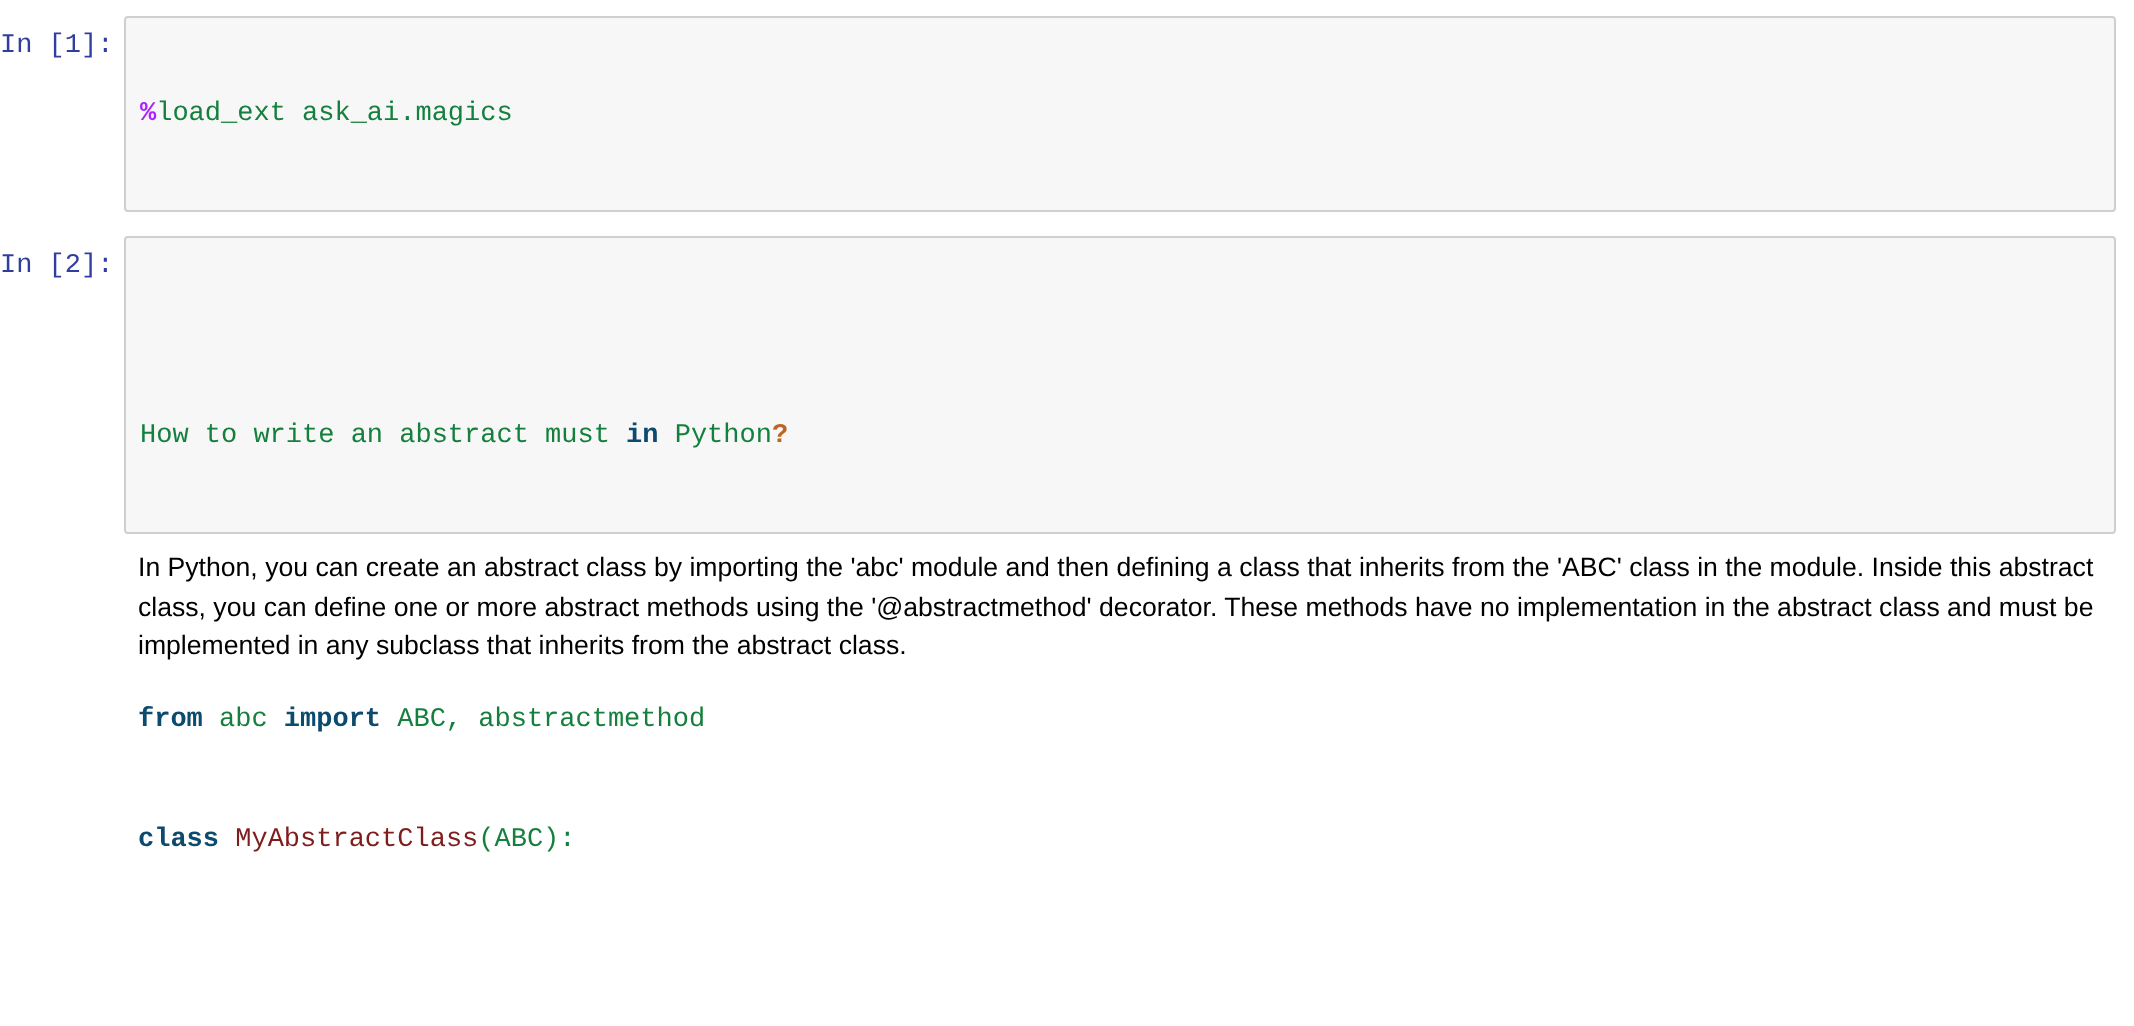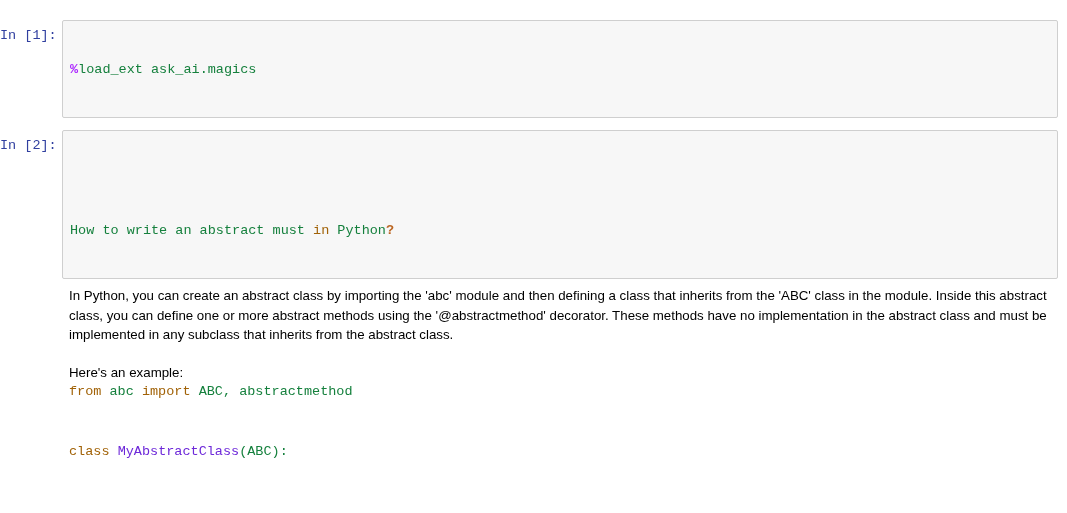--- a/index.html
+++ b/index.html
@@ -54,22 +54,22 @@
     font-size: 13.5px;
     line-height: 17px;
     color: #000000;
     white-space: pre;
   }
   .code-line { white-space: pre; }
   .blank-line { height: 17px; }
 
   
   .tok-magic    { color: #AA22FF; font-weight: bold; }
-  .tok-keyword  { color: #a16207; font-weight: normal; }
-  .tok-name     { color: #6d28d9; }
+  .tok-keyword  { color: #0c4a6e; font-weight: bold; }
+  .tok-name     { color: #7f1d1d; }
   .tok-punct    { color: #BB6622; font-weight: bold; }
   .tok-plain    { color: #15803d; }
 
   
   .output-row {
     display: flex;
     align-items: flex-start;
     width: 100%;
   }
   .output-spacer {
@@ -98,21 +98,21 @@
     white-space: pre;
     margin: 0;
   }
   .tight { margin: 0; }
 </style>
 </head>
 <body>
 
 <div class="notebook">
 
-  <div class="cell" style="margin-top:20px;">
+  <div class="cell" style="margin-top:8px;">
     <div class="prompt in-prompt">In [1]:</div>
     <div class="input-box">
       <div class="code-line"><span class="tok-magic">%</span><span class="tok-plain">load_ext ask_ai.magics</span></div>
     </div>
   </div>
 
   <div class="cell" style="margin-top:12px;">
     <div class="prompt in-prompt">In [2]:</div>
     <div class="input-box">
       <div class="blank-line"></div>
@@ -121,20 +121,19 @@
   </div>
 
   <div class="output-row">
     <div class="output-spacer"></div>
     <div class="output-body">
 
       <p class="out-para">In Python, you can create an abstract class by importing the 'abc' module and then defining a class that inherits from the 'ABC' class in the module. Inside this abstract class, you can define one or more abstract methods using the '@abstractmethod' decorator. These methods have no implementation in the abstract class and must be implemented in any subclass that inherits from the abstract class.</p>
 
       <div class="para-gap"></div>
 
-      <p class="out-para tight">Here's an example:</p>
 
       <div class="out-code"><div><span class="tok-keyword">from</span><span class="tok-plain"> abc </span><span class="tok-keyword">import</span><span class="tok-plain"> ABC, abstractmethod</span></div><div>&nbsp;</div><div>&nbsp;</div><div><span class="tok-keyword">class</span><span class="tok-plain"> </span><span class="tok-name">MyAbstractClass</span><span class="tok-plain">(ABC):</span></div><div>&nbsp;</div></div>
 
     </div>
   </div>
 
 </div>
 
 </body></html>

